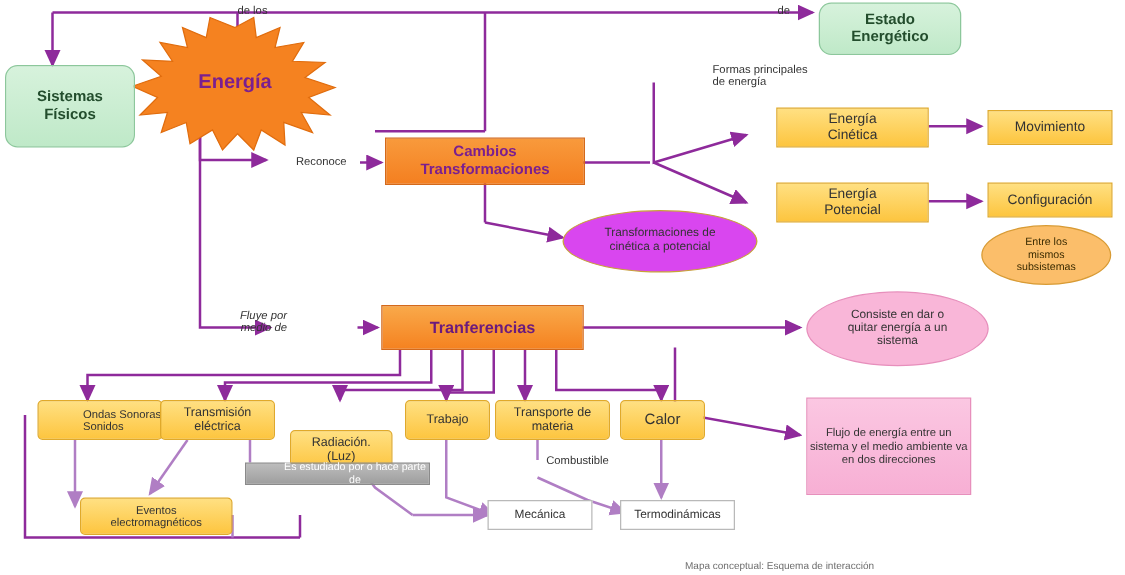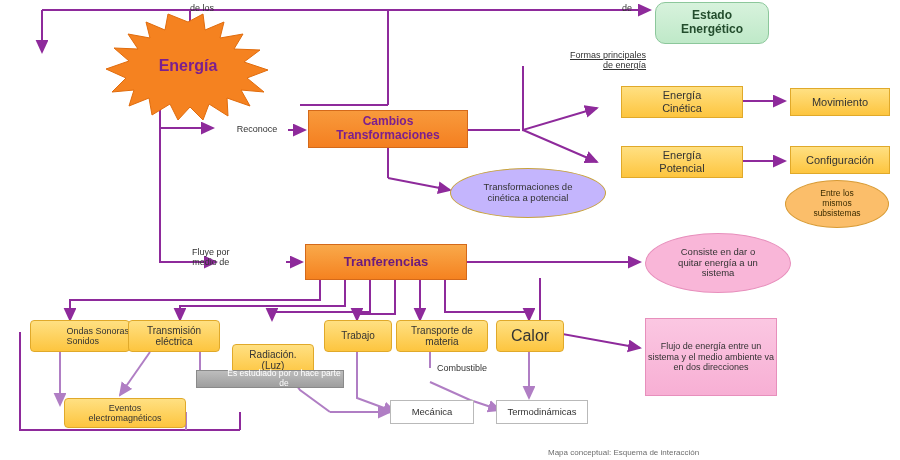--- a/index.html
+++ b/index.html
@@ -52,21 +52,21 @@
   .rect-gray{
     background:linear-gradient(#bdbdbd,#9e9e9e);
     border:1px solid #8a8a8a;
     color:#ffffff;
     padding-left:28px;
   }
   .ellipse{
     border-radius:50%;
   }
   .ell-white{
-    background:#c4b5fd;border:1px solid #c8a23a;color:#333;
+    background:#d946ef;border:1px solid #c8a23a;color:#333;
   }
   .ell-pink{
     background:#f9b6d8;border:1px solid #e78fbc;color:#333;
   }
   .ell-orange{
     background:#fbbe6a;border:1px solid #d89b35;color:#3a2b00;
   }
   .tab-yellow{
     background:linear-gradient(#ffe082,#fdc53f);
     border:1px solid #e0a92a;
@@ -162,22 +162,26 @@
 
   <div class="node rect-green" style="left:655px;top:2px;width:114px;height:42px;font-size:12px;white-space:pre-line;">
     <span>Estado
 Energético</span>
   </div>
 
   <div class="node starburst" style="left:106px;top:10px;width:164px;height:112px;font-size:16px;">
     <span>Energía</span>
   </div>
 
-
-  <div class="node plain small" style="left:570px;top:47px;width:120px;height:26px;white-space:pre-line;text-align:right;justify-content:flex-start;text-decoration:underline;">
+  <div class="node rect-green" style="left:4px;top:52px;width:104px;height:66px;font-size:12px;white-space:pre-line;">
+    <span>Sistemas
+Físicos</span>
+  </div>
+
+  <div class="node plain small" style="left:570px;top:47px;width:120px;height:26px;white-space:pre-line;text-align:left;justify-content:flex-start;">
     <span>Formas principales
 de energía</span>
   </div>
 
   <div class="node plain small" style="left:224px;top:121px;width:66px;height:16px;">
     <span>Reconoce</span>
   </div>
 
   <div class="node rect-orange" style="left:308px;top:110px;width:160px;height:38px;font-size:12px;white-space:pre-line;">
     <span>Cambios
@@ -206,21 +210,21 @@
     <span>Transformaciones de
 cinética a potencial</span>
   </div>
 
   <div class="node ellipse ell-orange" style="left:785px;top:180px;width:104px;height:48px;font-size:8.5px;white-space:pre-line;">
     <span>Entre los
 mismos
 subsistemas</span>
   </div>
 
-  <div class="node plain small" style="left:192px;top:242px;width:82px;height:30px;white-space:pre-line;text-align:center;justify-content:flex-start;">
+  <div class="node plain small" style="left:192px;top:242px;width:82px;height:30px;white-space:pre-line;text-align:right;justify-content:flex-start;font-style:italic;">
     <span>Fluye por
 medio de</span>
   </div>
 
   <div class="node rect-orange2" style="left:305px;top:244px;width:162px;height:36px;font-size:13px;">
     <span>Tranferencias</span>
   </div>
 
   <div class="node rect-pink" style="left:645px;top:318px;width:132px;height:78px;font-size:9px;white-space:pre-line;">
     <span>Flujo de energía entre un
@@ -251,21 +255,21 @@
 
   <div class="node tab-yellow" style="left:324px;top:320px;width:68px;height:32px;font-size:10px;">
     <span>Trabajo</span>
   </div>
 
   <div class="node tab-yellow" style="left:396px;top:320px;width:92px;height:32px;font-size:10px;white-space:pre-line;">
     <span>Transporte de
 materia</span>
   </div>
 
-  <div class="node tab-yellow" style="left:496px;top:320px;width:68px;height:32px;font-size:16px;">
+  <div class="node tab-yellow" style="left:496px;top:320px;width:68px;height:32px;font-size:12px;">
     <span>Calor</span>
   </div>
 
   <div class="node rect-gray" style="left:196px;top:370px;width:148px;height:18px;font-size:8.5px;">
     <span>Es estudiado por o hace parte de</span>
   </div>
 
   <div class="node plain small" style="left:418px;top:361px;width:88px;height:14px;">
     <span>Combustible</span>
   </div>

